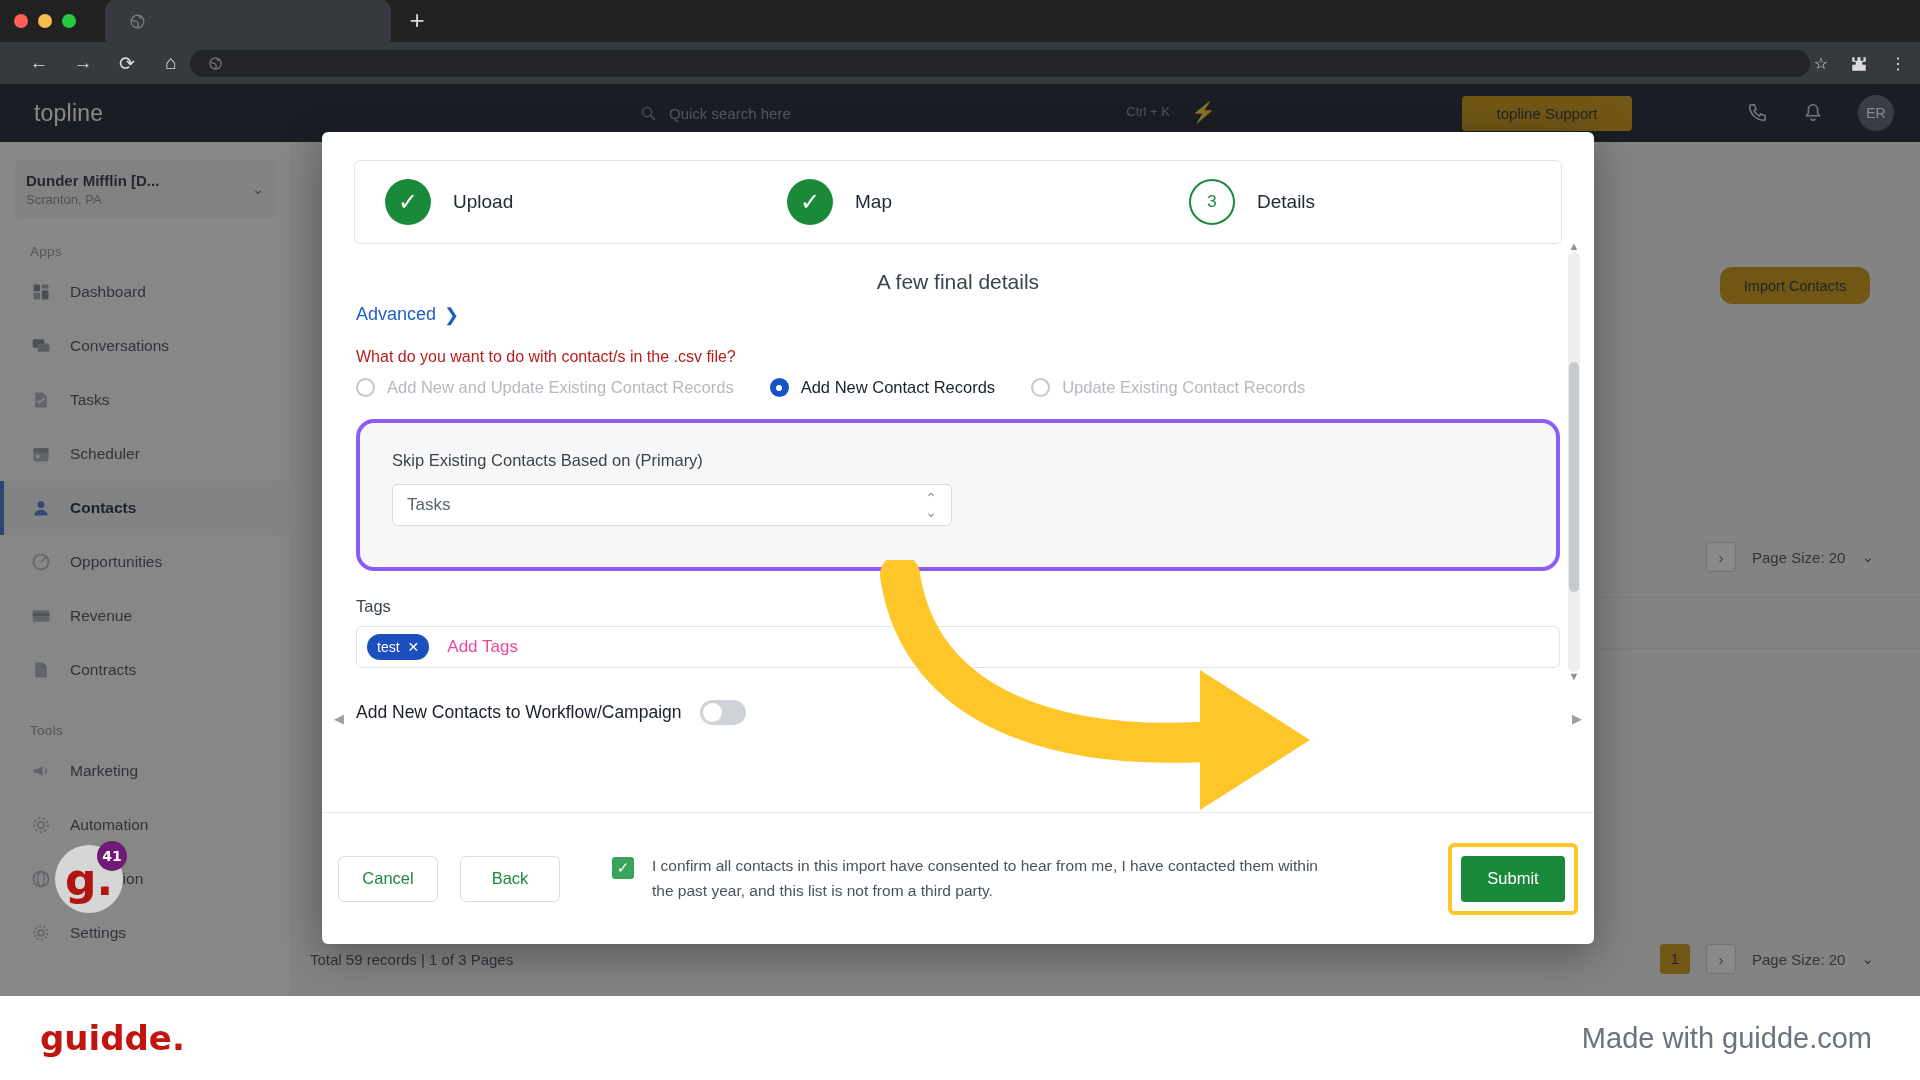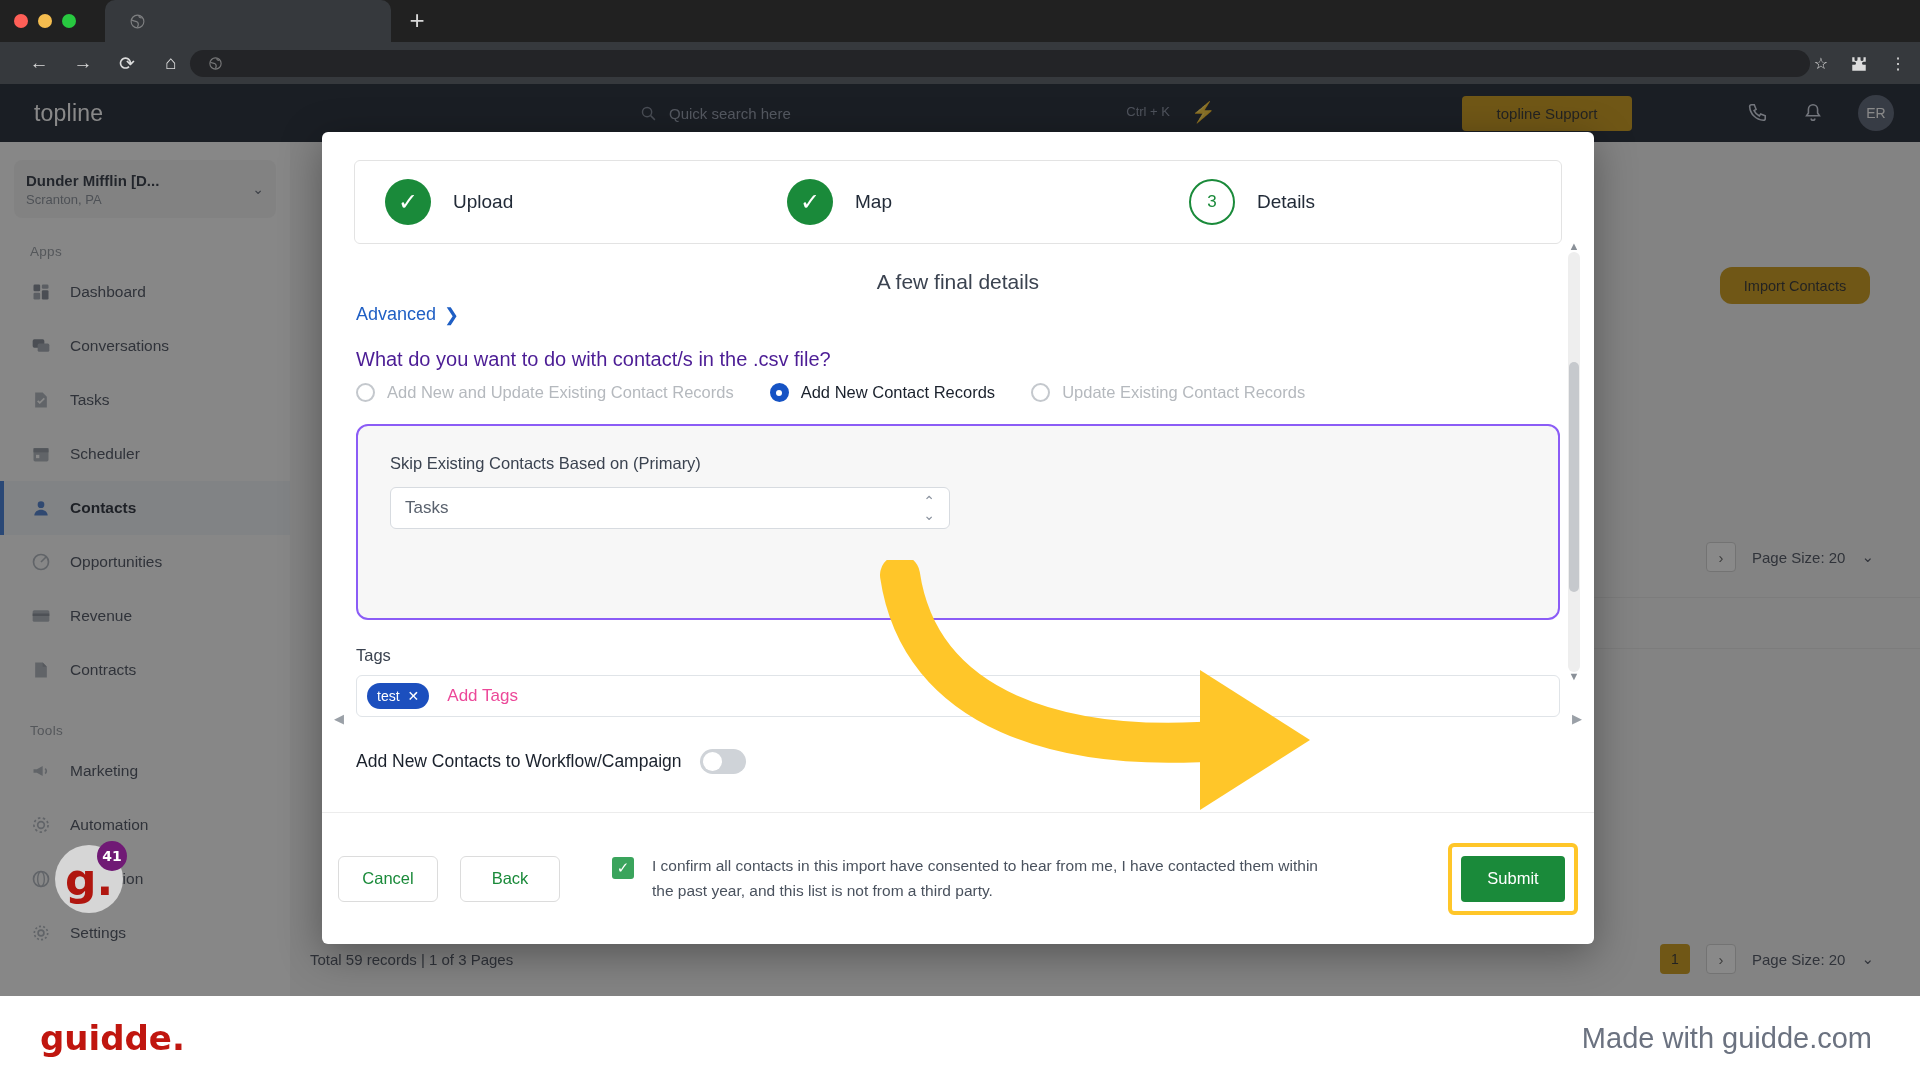--- a/index.html
+++ b/index.html
@@ -86,32 +86,32 @@
   .step { flex:1; display:flex; align-items:center; padding-left:30px;}
   .step .circ { width:46px; height:46px; border-radius:50%; display:flex; align-items:center;
                 justify-content:center; margin-right:22px; font-size:17px;}
   .circ.done { background:#1a8a3a; color:#fff; font-size:24px;}
   .circ.current { border:2px solid #1a8a3a; color:#1a8a3a; background:#fff;}
   .step .lbl { font-size:19px; color:#222b38;}
 
   .modal-title { text-align:center; margin-top:26px; font-size:21px; color:#3b4350;}
   .advanced { margin:10px 0 0 34px; color:#1f5fc4; font-size:18px; display:flex; align-items:flex-start; gap:8px;}
 
-  .question { margin:22px 0 0 34px; font-size:20px; color:#4c1d95; font-weight:500;}
+  .question { margin:22px 0 0 34px; font-size:16px; color:#b91c1c; font-weight:500;}
   .radios { margin:12px 12px 0 20px; display:flex; align-items:center; gap:8px;}
   .radio { display:flex; align-items:center; gap:12px; padding:0 14px; font-size:16.5px;}
   .radio.dim { color:#b5b9be;}
   .radio.sel { color:#1a212c;}
   .rdot { width:19px; height:19px; border-radius:50%; border:2px solid #c4c8cd; display:block;}
   .rdot.on { border:2px solid #1653c4; background:#1653c4; position:relative;}
   .rdot.on::after { content:""; position:absolute; left:4.5px; top:4.5px; width:6px; height:6px;
                     border-radius:50%; background:#fff;}
 
-  .grayblock { margin:22px 34px 0 34px; height:196px; background:#f7f7f7; border-radius:12px;
-               border:2px solid #8b5cf6; padding:28px 0 0 32px;}
+  .grayblock { margin:22px 34px 0 34px; height:152px; background:#f7f7f7; border-radius:18px;
+               border:4px solid #8b5cf6; padding:28px 0 0 32px;}
   .fieldlabel { font-size:16.5px; color:#3b4350;}
   .selectbox { margin-top:14px; width:560px; height:42px; border:1px solid #d7dbe0; border-radius:6px;
                background:#fff; display:flex; align-items:center; padding:0 14px; font-size:17px; color:#5a626e;}
   .selectbox .spin { margin-left:auto; color:#8b939f; font-size:14px; line-height:1;}
 
   .tags-label { margin:26px 0 0 34px; font-size:16.5px; color:#3b4350;}
   .tagsbox { margin:10px 34px 0 34px; height:42px; border:1px solid #e0e4e8; border-radius:6px; background:#fff;
              display:flex; align-items:center; padding:0 10px; }
   .chip { background:#1c4fbe; color:#fff; font-size:14px; border-radius:14px; height:26px; padding:0 10px;
           display:flex; align-items:center; gap:8px;}

